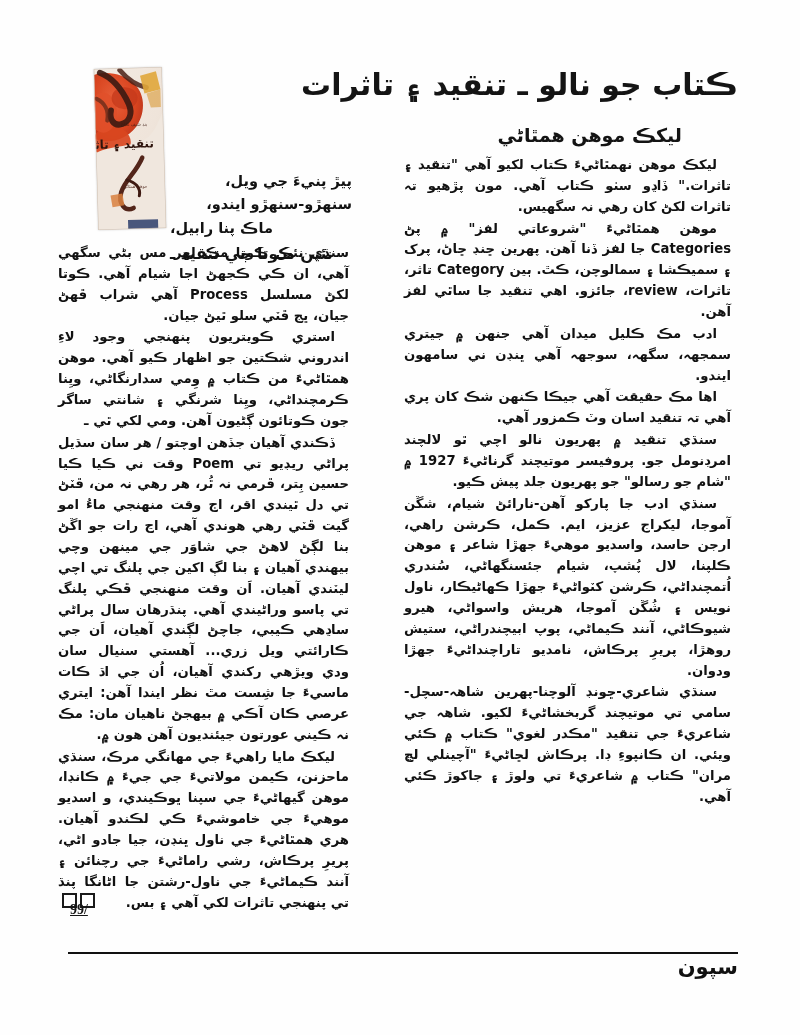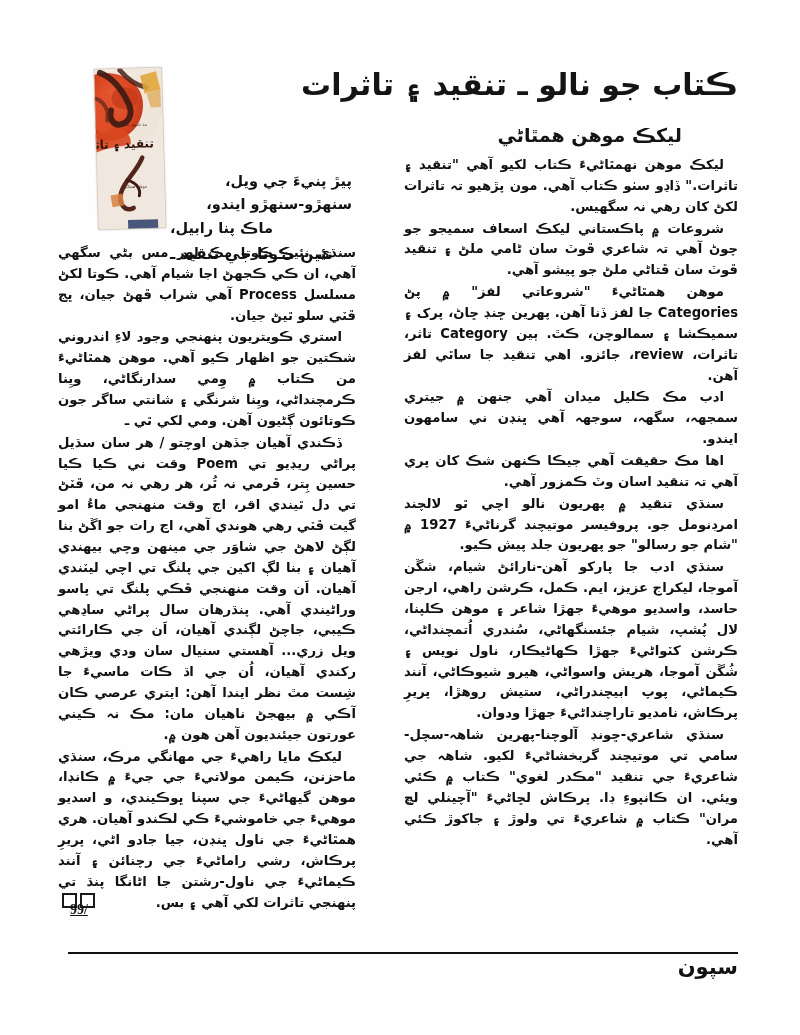--- a/index.html
+++ b/index.html
@@ -83,21 +83,21 @@
     text-align-last: auto;
     color: #111;
     font-size: 13.2px;
     line-height: 1.58;
     font-weight: bold;
   }
   .col-left  { left: 58px;  top: 243px; width: 298px; }
   .col-right { left: 404px; top: 155px; width: 334px; }
 
   .col p {
-    margin: 0 0 1px 0;
+    margin: 0 7px 1px 0;
     text-indent: 14px;
   }
   .col p.noindent { text-indent: 0; }
 
   
   .endmark {
     position: absolute;
     left: 62px;
     top: 893px;
     display: flex;
@@ -210,21 +210,20 @@
 
   <div class="col col-left">
     <p class="noindent">سنڌي نئين ڪوتا مڪ لهر مس بڻي سگهي آهي، ان ڪي ڪجهڻ اجا شيام آهي. ڪوتا لکڻ مسلسل Process آهي شراب ڦهڻ جيان، ڀج ڦٽي سلو ٿيڻ جيان.</p>
     <p>استري ڪويتريون پنهنجي وجود لاءِ اندروني شڪتين جو اظهار ڪيو آهي. موهن همٿاڻيءَ من ڪتاب ۾ وِمي سدارنگاڻي، ويِنا ڪرمچنداڻي، ويِنا شرنگي ۽ شانتي ساگر جون ڪوتائون ڳڻيون آهن. ومي لکي ٿي ـ</p>
     <p>ڏڪندي آهيان جڏهن اوچتو / هر سان سڌيل پراڻي ريڊيو تي Poem وقت ني ڪيا ڪيا حسين بِتر، ڦرمي نہ ٿُر، هر رهي نہ من، ڦٽڻ تي دل ٿيندي اقر، اڄ وقت منهنجي ماءُ امو گيت ڦٽي رهي هوندي آهي، اڃ رات جو اڱڻ بنا لڳڻ لاهڻ جي شاوَر جي مينهن وچي بيهندي آهيان ۽ بنا لڳ اکين جي پلنگ تي اچي ليٽندي آهيان. اَن وقت منهنجي ڦڪي پلنگ تي پاسو وراڻيندي آهي. پنڌرهان سال پراڻي ساڍهي ڪيبي، جاچڻ لڳندي آهيان، اَن جي ڪارائتي ويل زري... آهستي سنيال سان ودي ويڙهي رکندي آهيان، اُن جي اڌ ڪات ماسيءَ جا شِست مٿ نظر ايندا آهن: ايتري عرصي ڪان آڪي ۾ بيهجڻ ناهيان مان: مڪ نہ ڪيني عورتون جيئنديون آهن هون ۾.</p>
     <p>ليکڪ مايا راهيءَ جي مهانگي مرڪ، سنڌي ماحزنن، ڪيمن مولاتيءَ جي جيءَ ۾ ڪانڊا، موهن گيهاڻيءَ جي سپنا ڀوڪيندي، و اسديو موهيءَ جي خاموشيءَ ڪي لڪندو آهيان. هري همٿاڻيءَ جي ناول ڀنڊن، جيا جادو اڻي، پريرِ پرڪاش، رشي راماڻيءَ جي رچنائن ۽ آنند ڪيماڻيءَ جي ناول-رشتن جا اڻانگا پنڌ تي پنهنجي تاثرات لکي آهي ۽ بس.</p>
   </div>
 
   <div class="col col-right">
     <p>ليکڪ موهن نهمٿاڻيءَ ڪتاب لکيو آهي "تنقيد ۽ تاثرات." ڏاڍو سٺو ڪتاب آهي. مون پڙهيو تہ تاثرات لکڻ کان رهي نہ سگهيس.</p>
-    <p>شروعات ۾ پاڪستاني ليکڪ اسعاف سميجو جو چوڻ آهي تہ شاعري ڦوٽ سان ڻامي ملڻ ۽ تنقيد ڦوٽ سان ڦتاڻي ملڻ جو پيشو آهي.</p>
     <p>موهن همٿاڻيءَ "شروعاتي لفز" ۾ پڻ Categories جا لفز ڏنا آهن. پهرين ڇنڊ ڇاڻ، پرک ۽ سميڪشا ۽ سمالوچن، ڪٿ. ٻين Category تاثر، تاثرات، review، جائزو. اهي تنقيد جا ساٿي لفز آهن.</p>
     <p>ادب مڪ ڪليل ميدان آهي جنهن ۾ جيتري سمجهہ، سگهہ، سوجهہ آهي ڀنڊن ني سامهون ايندو.</p>
     <p>اها مڪ حقيقت آهي جيڪا ڪنهن شڪ کان پري آهي تہ تنقيد اسان وٽ ڪمزور آهي.</p>
     <p>سنڌي تنقيد ۾ پهريون نالو اچي ٿو لالچند امرڊنومل جو. پروفيسر موتيچند گرناڻيءَ 1927 ۾ "شام جو رسالو" جو پهريون جلد پيش ڪيو.</p>
     <p>سنڌي ادب جا پارکو آهن-نارائڻ شيام، شڱن آموجا، ليکراج عزيز، ايم. ڪمل، ڪرشن راهي، ارجن حاسد، واسديو موهيءَ جهڙا شاعر ۽ موهن ڪلپنا، لال پُشپ، شيام جئسنگهاڻي، سُندري اُتمچنداڻي، ڪرشن کٽواڻيءَ جهڙا ڪهاڻيڪار، ناول نويس ۽ شُڱن آموجا، هريش واسواڻي، هيرو شيوڪاڻي، آنند ڪيماڻي، پوپ ابيچندراڻي، ستيش روهڙا، پريرِ پرڪاش، نامديو تاراچنداڻيءَ جهڙا ودوان.</p>
     <p>سنڌي شاعري-ڇونڊ آلوچنا-پهرين شاهہ-سچل-سامي تي موتيچند گربخشاڻيءَ لکيو. شاهہ جي شاعريءَ جي تنقيد "مڪدر لغوي" ڪتاب ۾ ڪئي ويئي. ان ڪانپوءِ ڊا. پرڪاش لڇاڻيءَ "آچينلي لڇ مران" ڪتاب ۾ شاعريءَ تي ولوڙ ۽ جاکوڙ ڪئي آهي.</p>
   </div>
 
   <div class="endmark">
     <span></span>

